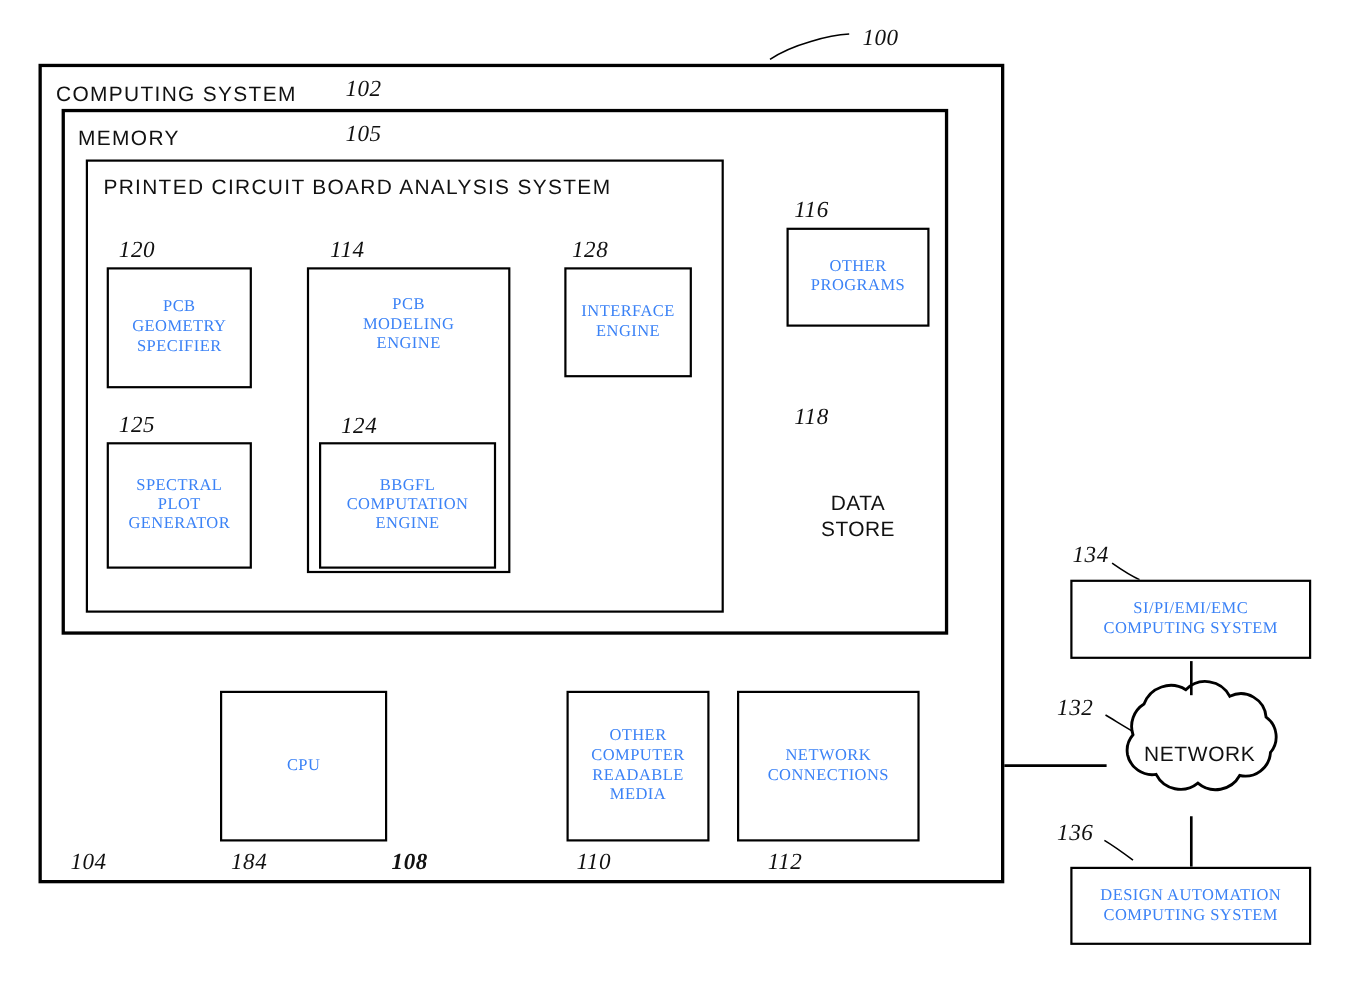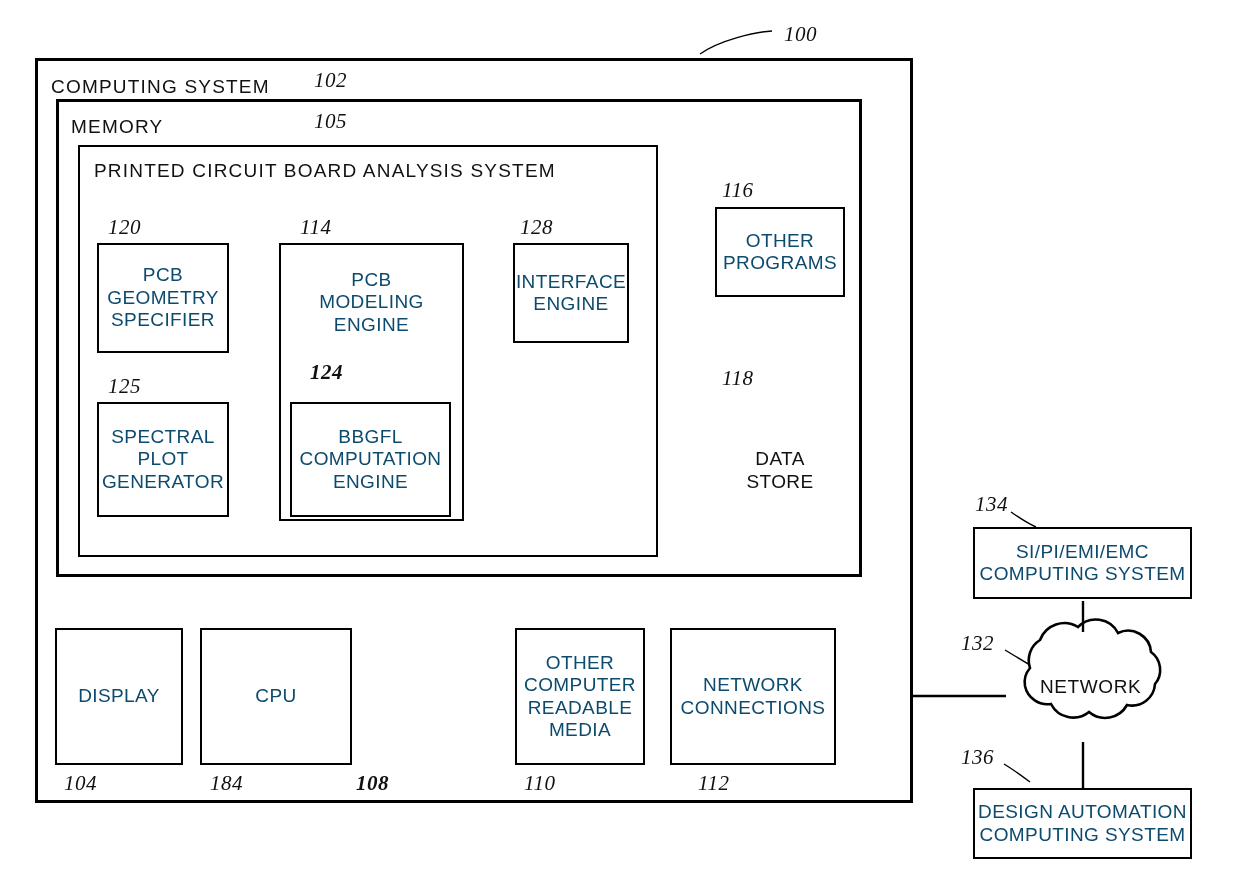--- a/index.html
+++ b/index.html
@@ -2,22 +2,22 @@
 <html><head>
 <meta charset="utf-8">
 <style>
   html,body{margin:0;padding:0;background:#fff;}
   #root{position:relative;width:1240px;height:895px;background:#fff;
         font-family:"Liberation Sans", sans-serif;overflow:hidden;}
   svg#canvas{position:absolute;left:0;top:0;width:1240px;height:895px;}
 
   .box{position:absolute;border:2.5px solid #000;background:#fff;box-sizing:border-box;
        display:flex;align-items:center;justify-content:center;text-align:center;}
-  .box .lbl{font-size:19px;line-height:1.18;color:#0c4a6e;letter-spacing:.4px;
-            font-family:Liberation Sans, sans-serif;white-space:pre-line;}
+  .box .lbl{font-size:15px;line-height:1.18;color:#3b82f6;letter-spacing:.4px;
+            font-family:Liberation Serif, serif;white-space:pre-line;}
 
   .container{position:absolute;border:3px solid #000;background:#fff;box-sizing:border-box;}
   .container > .ctitle{position:absolute;font-size:19px;letter-spacing:1.2px;color:#111;}
 
   .ref{position:absolute;font-family:"Liberation Serif", serif;font-style:italic;
        font-size:21px;color:#111;letter-spacing:.5px;}
 
   .cloudlabel{position:absolute;font-size:19px;letter-spacing:.6px;color:#111;}
   .cyl-label{position:absolute;text-align:center;font-size:19px;line-height:1.2;
              color:#111;letter-spacing:.4px;white-space:pre-line;}
@@ -152,29 +152,26 @@
 PLOT
 GENERATOR</div>
   </div>
   <div class="ref" style="left:108px;top:374px;">125</div>
 
   <div class="box" style="left:290px;top:402px;width:161px;height:115px;">
     <div class="lbl">BBGFL
 COMPUTATION
 ENGINE</div>
   </div>
-  <div class="ref" style="left:310px;top:360px;font-weight:bold;">124</div>
+  <div class="ref" style="left:310px;top:375px;">124</div>
 
   <div class="cyl-label" style="left:727px;top:448px;width:106px;">DATA
 STORE</div>
   <div class="ref" style="left:722px;top:366px;">118</div>
 
-  <div class="box" style="left:55px;top:628px;width:128px;height:137px;">
-    <div class="lbl">DISPLAY</div>
-  </div>
   <div class="ref" style="left:64px;top:771px;">104</div>
 
   <div class="box" style="left:200px;top:628px;width:152px;height:137px;">
     <div class="lbl">CPU</div>
   </div>
   <div class="ref" style="left:210px;top:771px;">184</div>
 
   <div class="ref" style="left:356px;top:771px;font-weight:bold;">108</div>
 
   <div class="box" style="left:515px;top:628px;width:130px;height:137px;">

